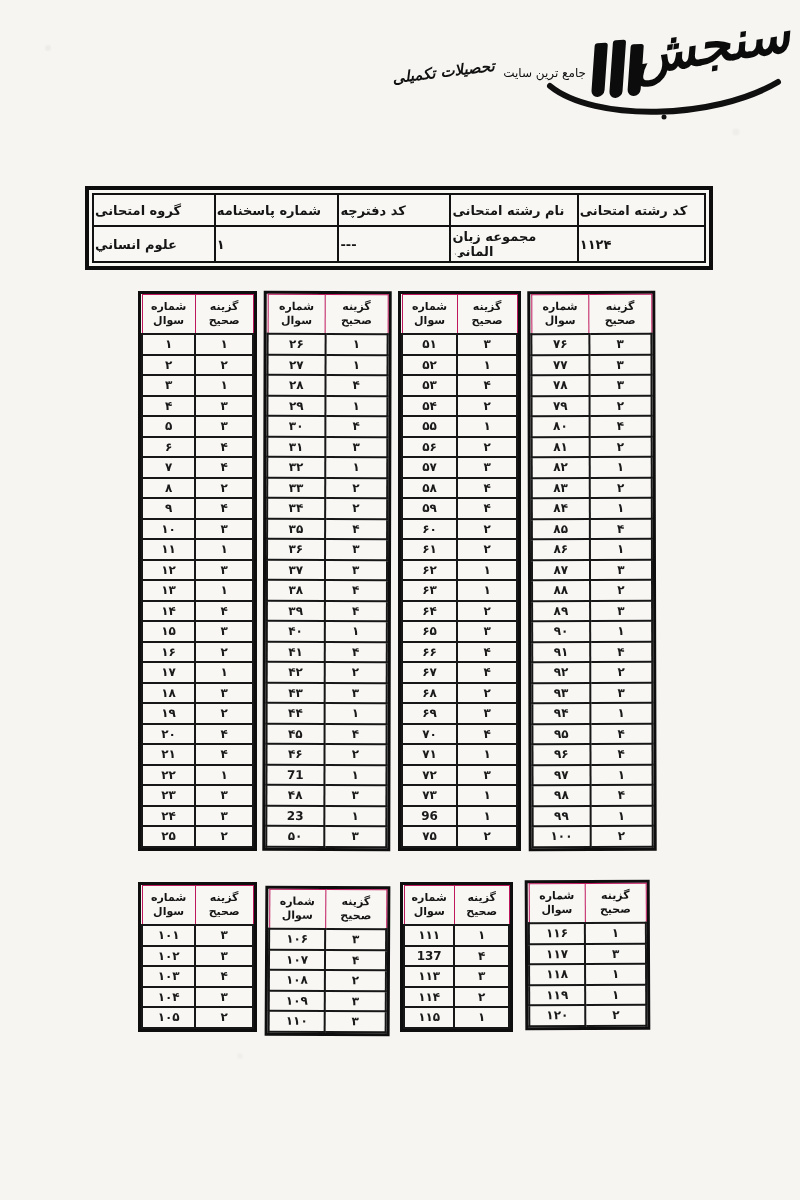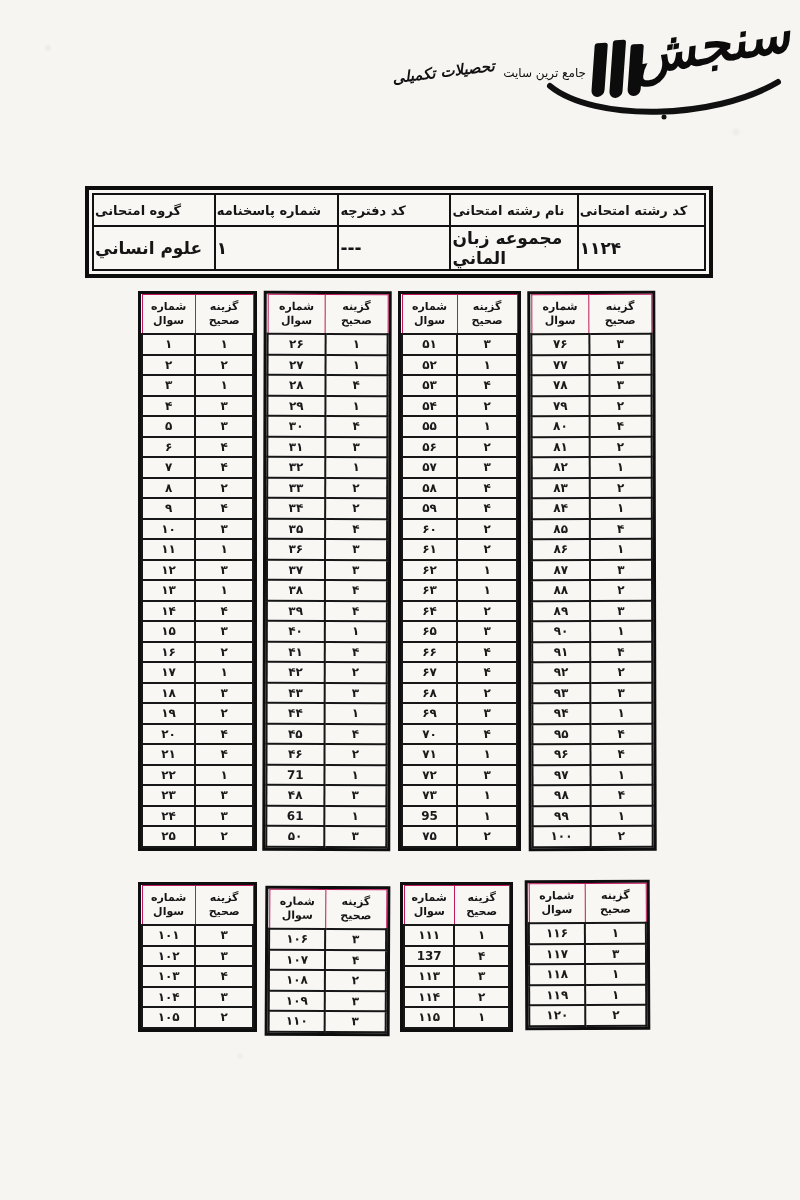--- a/index.html
+++ b/index.html
@@ -38,21 +38,21 @@
   .info-wrap{
     position:absolute;left:85px;top:186px;width:628px;
     border:4px solid #0d0d0d;padding:3px;background:#f8f7f4;box-sizing:border-box;
   }
   table.info{width:100%;border-collapse:collapse;table-layout:fixed;direction:rtl;}
   table.info th,table.info td{
     border:2px solid #121212;text-align:left;vertical-align:middle;
     font-weight:bold;color:#151515;overflow:hidden;
   }
   table.info th{height:28px;font-size:13px;}
-  table.info td{height:32px;font-size:17px;}
+  table.info td{height:32px;font-size:13px;border-radius:17px;}
   
   .agroup{position:absolute;border:3px solid #0e0e0e;background:#f8f7f4;box-sizing:border-box;}
   .agroup table{border-collapse:collapse;width:100%;table-layout:fixed;direction:ltr;}
   .agroup th{
     border:1px solid #be185d;font-size:11px;font-weight:bold;
     height:38px;line-height:1.3;padding:0 2px;text-align:center;color:#151515;
   }
   .agroup td{
     border:2px solid #171717;font-size:12px;font-weight:bold;
     height:18.5px;line-height:18px;text-align:center;padding:0;color:#1a1a1a;
@@ -332,21 +332,21 @@
           </tr>
           <tr>
             <td>71</td>
             <td>۱</td>
           </tr>
           <tr>
             <td>۴۸</td>
             <td>۳</td>
           </tr>
           <tr>
-            <td>61</td>
+            <td>23</td>
             <td>۱</td>
           </tr>
           <tr>
             <td>۵۰</td>
             <td>۳</td>
           </tr>
         </tbody>
       </table>
     </div>
   <div class="agroup g2">
@@ -448,21 +448,21 @@
           </tr>
           <tr>
             <td>۷۲</td>
             <td>۳</td>
           </tr>
           <tr>
             <td>۷۳</td>
             <td>۱</td>
           </tr>
           <tr>
-            <td>95</td>
+            <td>96</td>
             <td>۱</td>
           </tr>
           <tr>
             <td>۷۵</td>
             <td>۲</td>
           </tr>
         </tbody>
       </table>
     </div>
   <div class="agroup g3">

